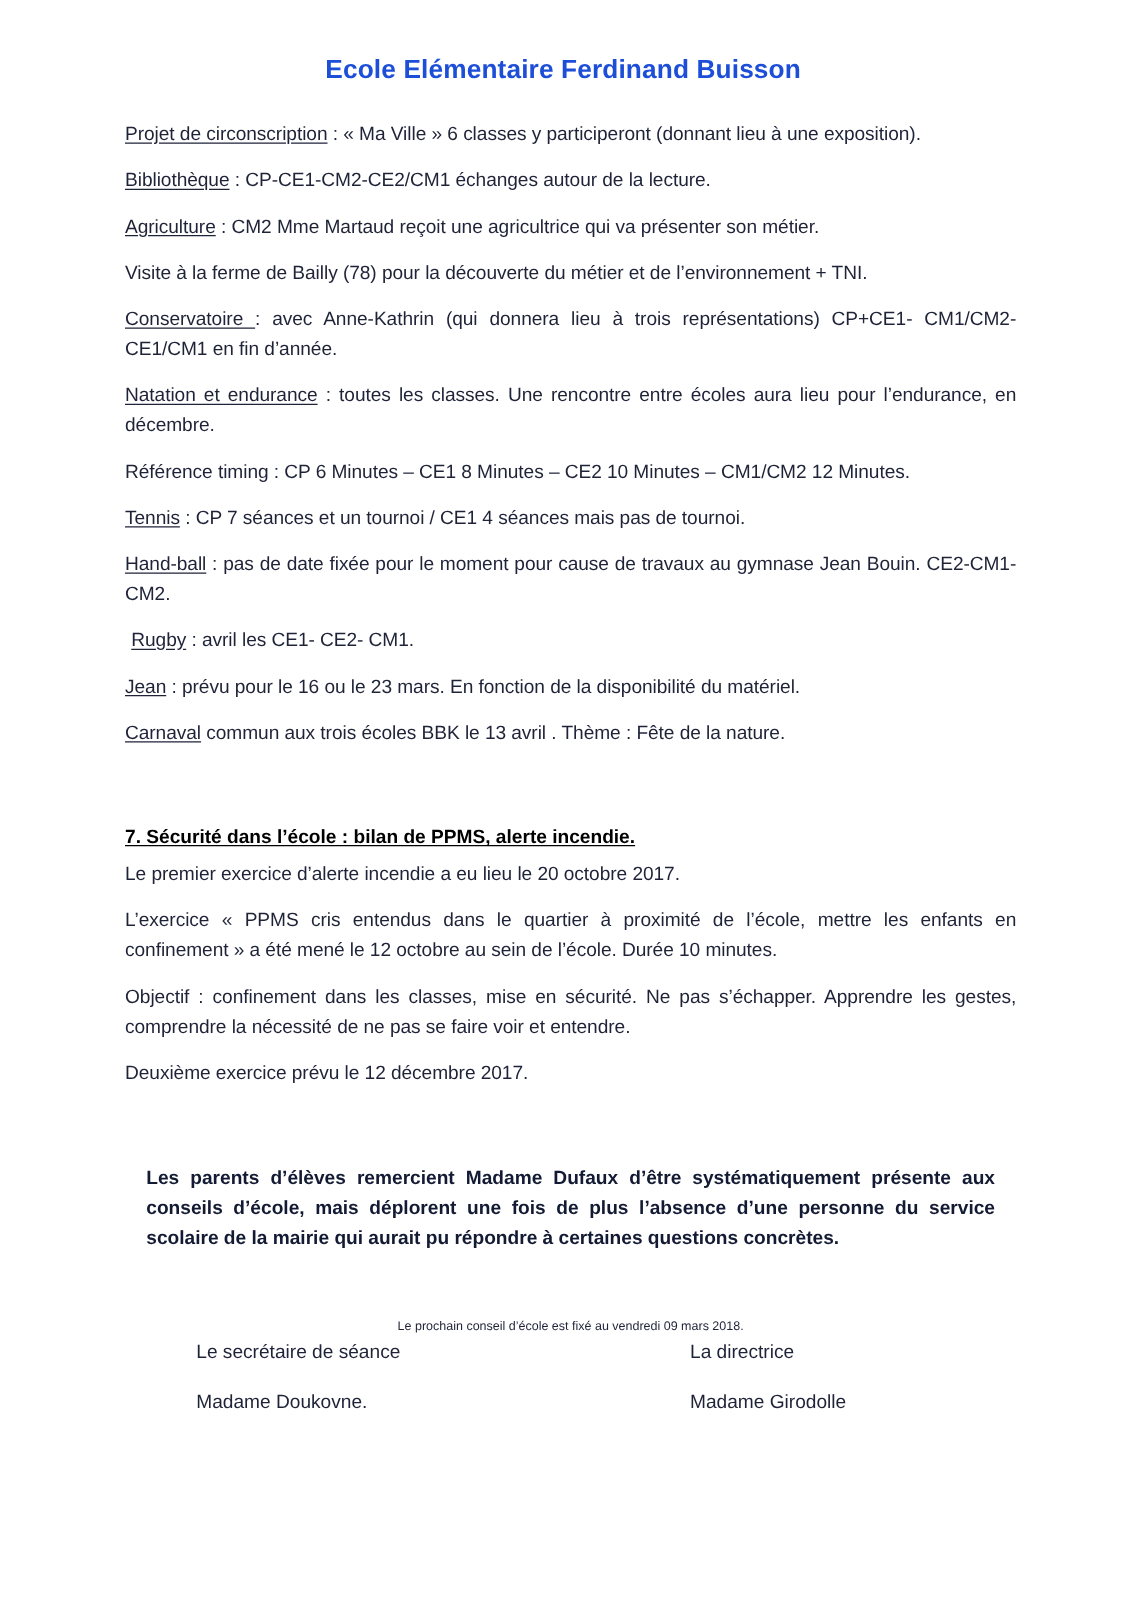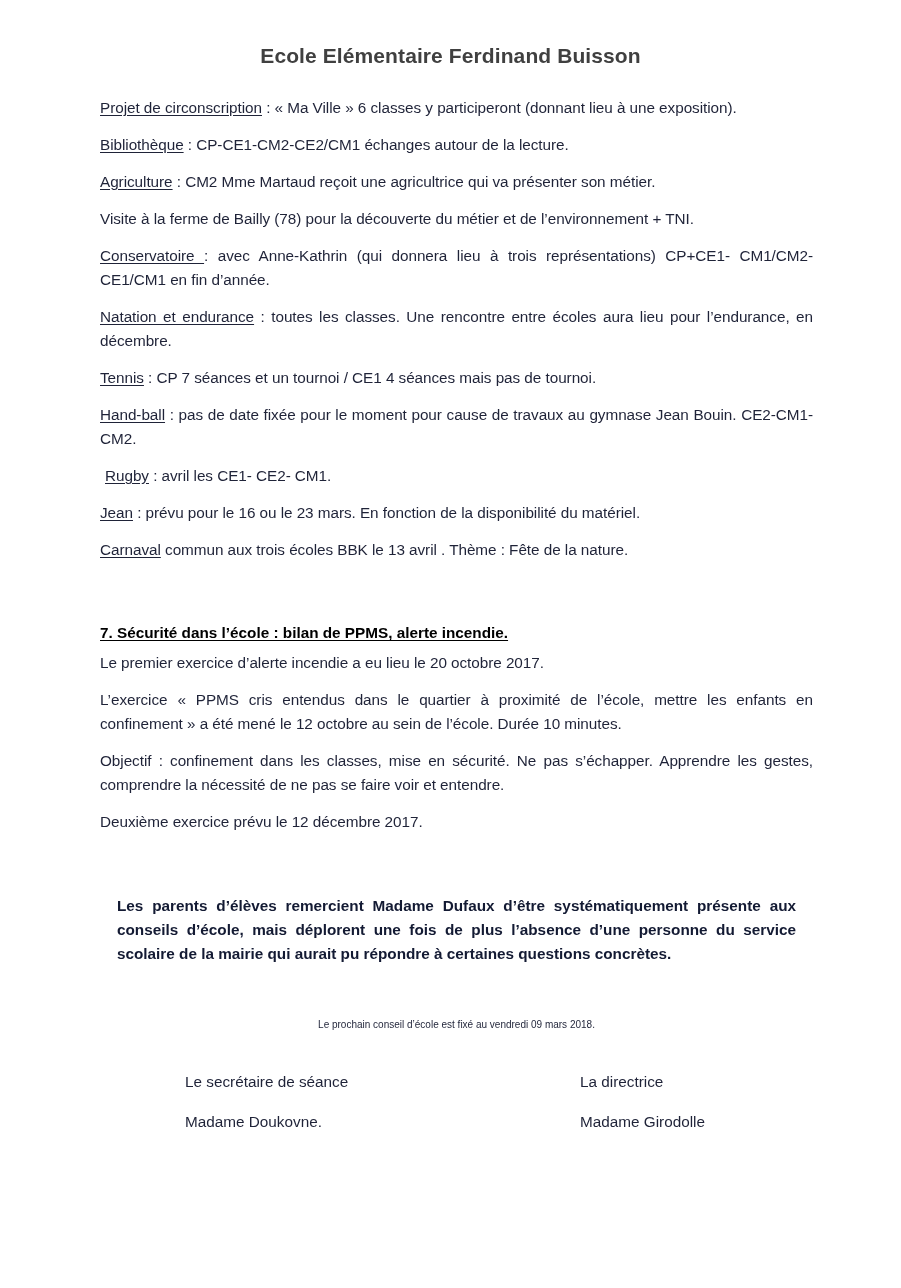--- a/index.html
+++ b/index.html
@@ -20,21 +20,21 @@
   }
 
   .doc-title {
     position: absolute;
     left: 0;
     top: 44px;
     width: 901px;
     text-align: center;
     font-size: 21px;
     font-weight: bold;
-    color: #404040;
+    color: #1d4ed8;
     letter-spacing: 0.1px;
   }
 
   .body-block {
     position: absolute;
     left: 100px;
     top: 96px;
     width: 713px;
   }
 
@@ -89,21 +89,20 @@
     font-size: 10px;
     line-height: 24px;
     color: #1f2338;
   }
 
   .signatures {
     position: absolute;
     left: 157px;
     top: 1070px;
     width: 600px;
-    margin-left: 28px;
   }
   .sig-row {
     display: flex;
     margin-bottom: 16px;
   }
   .sig-col-left {
     width: 395px;
     font-size: 15.3px;
     line-height: 24px;
     color: #1f2338;
@@ -130,20 +129,21 @@
     <p class="para"><span class="label-u">Bibliothèque</span><span> : CP-CE1-CM2-CE2/CM1  échanges autour de la lecture.</span></p>
 
     <p class="para"><span class="label-u">Agriculture</span><span> : CM2 Mme Martaud reçoit une agricultrice qui va présenter son métier.</span></p>
 
     <p class="para"><span>Visite à la ferme de Bailly (78) pour la découverte du métier et de l’environnement + TNI.</span></p>
 
     <p class="para"><span class="label-u">Conservatoire </span><span>: avec Anne-Kathrin (qui donnera lieu à trois représentations) CP+CE1- CM1/CM2-CE1/CM1 en fin d’année.</span></p>
 
     <p class="para"><span class="label-u">Natation et endurance</span><span> : toutes les classes. Une rencontre entre écoles aura lieu pour l’endurance, en décembre.</span></p>
 
+    <p class="para"><span>Référence timing : CP 6 Minutes – CE1 8 Minutes – CE2 10 Minutes – CM1/CM2 12 Minutes.</span></p>
 
     <p class="para"><span class="label-u">Tennis</span><span> : CP 7 séances  et un tournoi / CE1 4 séances mais pas de tournoi.</span></p>
 
     <p class="para"><span class="label-u">Hand-ball</span><span> : pas de date fixée pour le moment pour cause de travaux au gymnase Jean Bouin. CE2-CM1-CM2.</span></p>
 
     <p class="para nbsp-indent"><span class="label-u">Rugby</span><span> : avril les CE1- CE2- CM1.</span></p>
 
     <p class="para"><span class="label-u">Jean</span><span> : prévu pour le 16 ou le 23 mars. En fonction de la disponibilité du matériel.</span></p>
 
     <p class="para"><span class="label-u">Carnaval</span><span> commun aux trois écoles BBK le 13 avril .  Thème : Fête de la  nature.</span></p>

